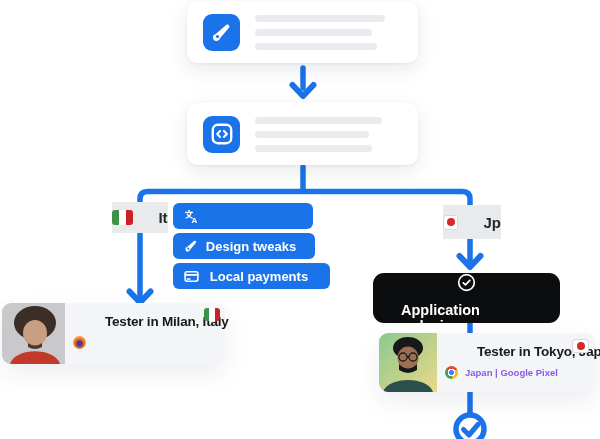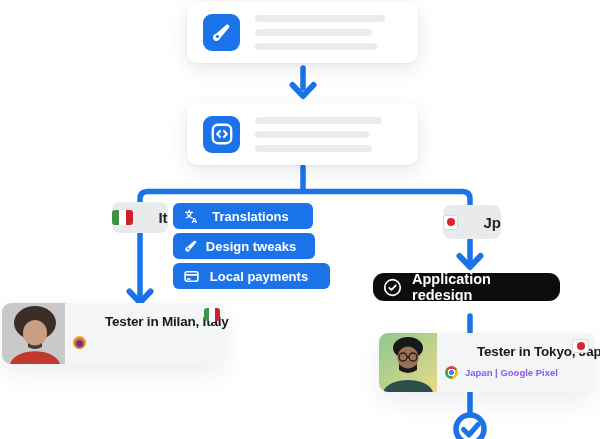--- a/index.html
+++ b/index.html
@@ -10,42 +10,42 @@
   
   .card{position:absolute;background:#fff;border-radius:10px;z-index:2;
         box-shadow:0 6px 20px rgba(23,43,77,.10), 0 1px 3px rgba(23,43,77,.06);
         display:flex;align-items:center;}
   .tile{width:37px;height:37px;border-radius:9px;background:#1a73e8;margin-left:16px;
         display:flex;align-items:center;justify-content:center;flex:0 0 auto;}
   .bars{margin-left:15px;display:flex;flex-direction:column;gap:7px;}
   .bars i{display:block;height:7px;border-radius:3.5px;background:#e9ebee;}
 
   
-  .locale{position:absolute;z-index:3;background:#e8eaec;border-radius:8px;
+  .locale{position:absolute;z-index:3;background:#e8eaec;border-radius:0;
           display:flex;align-items:center;justify-content:center;gap:25px;
           font-weight:700;color:#26282c;}
   .flagchip{display:flex;overflow:hidden;border-radius:3px;flex:0 0 auto;}
   .flag-it{width:21px;height:15px;}
   .flag-it b{flex:1;}
   .flag-jp{width:21px;height:15px;background:#fff;border:1px solid #d7d9dc;border-radius:3px;
            display:flex;align-items:center;justify-content:center;box-sizing:border-box;}
   .flag-jp i{display:block;width:8px;height:8px;border-radius:50%;background:#d8262c;}
 
   
   .taskchip{position:absolute;left:173px;height:26px;background:#1a73e8;border-radius:6px;
             z-index:3;display:flex;align-items:center;padding:0 11px;box-sizing:border-box;
             color:#fff;font-weight:700;font-size:13px;}
   .taskchip .tlabel{flex:1;text-align:center;}
   .taskchip .ticon{display:flex;flex:0 0 auto;}
 
   
-  .blackpill{position:absolute;left:373px;top:273px;width:187px;height:28px;z-index:3;
+  .blackpill{position:absolute;left:373px;top:273px;width:187px;height:50px;z-index:3;
              background:#0c0d0f;border-radius:11px;display:flex;align-items:center;
-             padding:0 10px;box-sizing:border-box;gap:10px;color:#fff;font-weight:700;
-             font-size:14.5px;}
+             padding:0 28px;box-sizing:border-box;gap:10px;color:#fff;font-weight:700;
+             font-size:14.5px;flex-direction:column;}
 
   
   .tester{position:absolute;z-index:3;background:#f4f5f7;border-radius:9px;
           box-shadow:0 10px 24px rgba(23,43,77,.08);display:flex;}
   .photo{border-radius:9px 0 0 9px;overflow:hidden;flex:0 0 auto;}
   .tester .info{padding:11px 0 0 8px;}
   .tester .title{font-weight:700;font-size:13.5px;color:#17191c;letter-spacing:-.2px;white-space:nowrap;margin-left:32px;}
   .metarow{display:flex;align-items:center;gap:7px;margin-top:7px;}
   .device{font-size:9.5px;font-weight:700;color:#8a57f0;white-space:nowrap;}
   .cornerflag{position:absolute;}
@@ -125,21 +125,20 @@
   <div class="taskchip" style="top:203px;width:140px">
     <span class="ticon">
       <svg width="15" height="15" viewBox="0 0 16 16" fill="none" stroke="#fff" stroke-width="1.4" stroke-linecap="round">
         <path d="M1.8 3.6 H9"></path>
         <path d="M5.4 1.4 V3.6"></path>
         <path d="M7.6 3.6 C7.2 6.2 4.8 8.6 2.2 9.6"></path>
         <path d="M3.4 5.4 C4.4 7.6 6.6 9.2 8.8 9.8"></path>
         <text x="8" y="14.6" font-size="8.5" font-weight="700" fill="#fff" stroke="none" font-family="Liberation Sans, sans-serif">A</text>
       </svg>
     </span>
-    <span class="tlabel">Translations</span>
   </div>
 
   <div class="taskchip" style="top:263px;width:157px">
     <span class="ticon">
       <svg width="15" height="15" viewBox="0 0 16 16" fill="none" stroke="#fff" stroke-linecap="round">
         <rect x="1.2" y="3" width="13.6" height="10" rx="2" stroke-width="1.7"></rect>
         <path d="M1.2 6.3 H14.8" stroke-width="1.7"></path>
         <path d="M3.6 10.6 H6.4" stroke-width="1.5"></path>
       </svg>
     </span>

